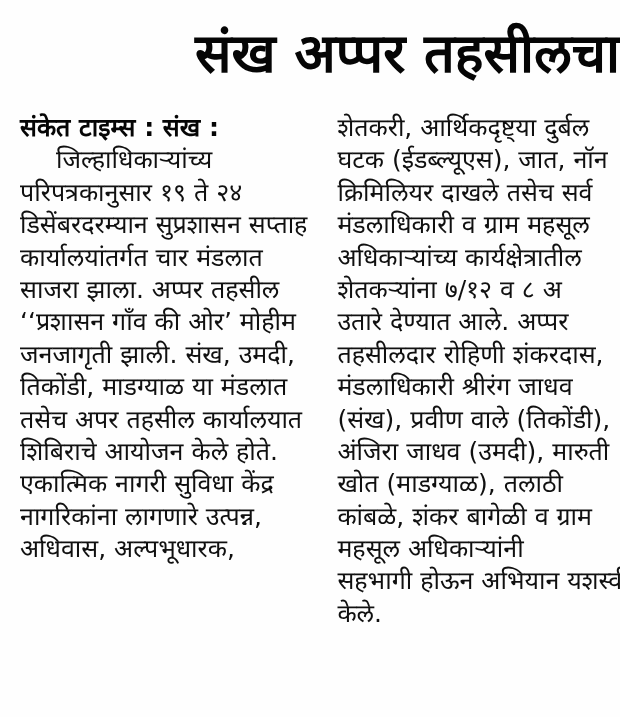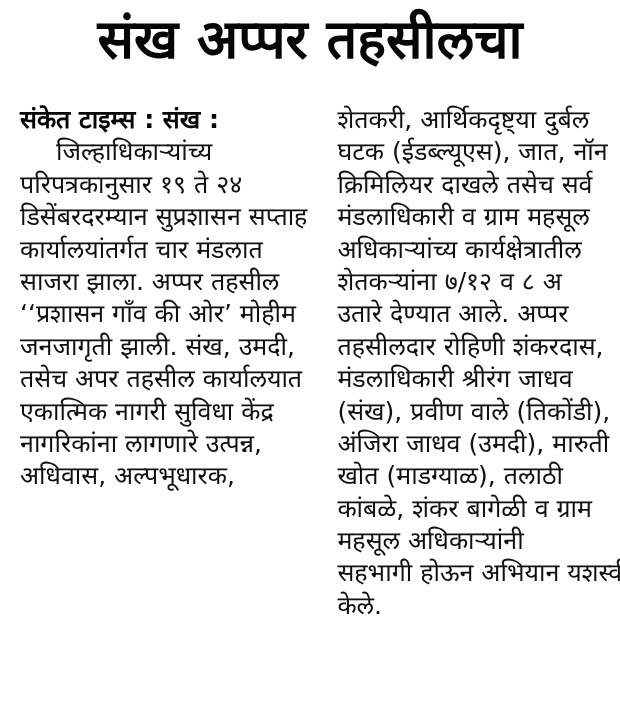--- a/index.html
+++ b/index.html
@@ -11,35 +11,36 @@
     position: relative;
     width: 620px;
     height: 717px;
     background: #fefefe;
     color: #0d0d0d;
     overflow: hidden;
     font-family: "DejaVu Sans", "Liberation Sans", sans-serif;
   }
   .headline {
     margin: 0;
-    text-align: center;
+    padding-top: 14px;
+    text-align: right;
     font-family: "DejaVu Serif", "Liberation Serif", serif;
     font-weight: bold;
     font-size: 54px;
     line-height: 78px;
     color: #050505;
     letter-spacing: 0px;
   }
   .headline .hl-line {
     display: block;
     white-space: nowrap;
   }
   .body-cols {
     display: flex;
-    margin-top: 26px;
+    margin-top: 20px;
     padding: 0 14px 0 20px;
     gap: 30px;
   }
   .col {
     flex: 1 1 0;
     font-size: 25px;
     line-height: 32.4px;
     color: #101010;
     white-space: nowrap;
   }
@@ -66,21 +67,23 @@
   <div class="body-cols">
     <div class="col">
         <div class="line bold">संकेत टाइम्स : संख :</div>
         <div class="line indent">जिल्हाधिकाऱ्यांच्य</div>
         <div class="line">परिपत्रकानुसार १९ ते २४</div>
         <div class="line">डिसेंबरदरम्यान सुप्रशासन सप्ताह</div>
         <div class="line">कार्यालयांतर्गत चार मंडलात</div>
         <div class="line">साजरा झाला. अप्पर तहसील</div>
         <div class="line">‘‘प्रशासन गाँव की ओर’ मोहीम</div>
         <div class="line">जनजागृती झाली. संख, उमदी,</div>
+        <div class="line">तिकोंडी, माडग्याळ या मंडलात</div>
         <div class="line">तसेच अपर तहसील कार्यालयात</div>
+        <div class="line">शिबिराचे आयोजन केले होते.</div>
         <div class="line">एकात्मिक नागरी सुविधा केंद्र</div>
         <div class="line">नागरिकांना लागणारे उत्पन्न,</div>
         <div class="line">अधिवास, अल्पभूधारक,</div>
       </div>
     <div class="col">
         <div class="line">शेतकरी, आर्थिकदृष्ट्या दुर्बल</div>
         <div class="line">घटक (ईडब्ल्यूएस), जात, नॉन</div>
         <div class="line">क्रिमिलियर दाखले तसेच सर्व</div>
         <div class="line">मंडलाधिकारी व ग्राम महसूल</div>
         <div class="line">अधिकाऱ्यांच्य कार्यक्षेत्रातील</div>

